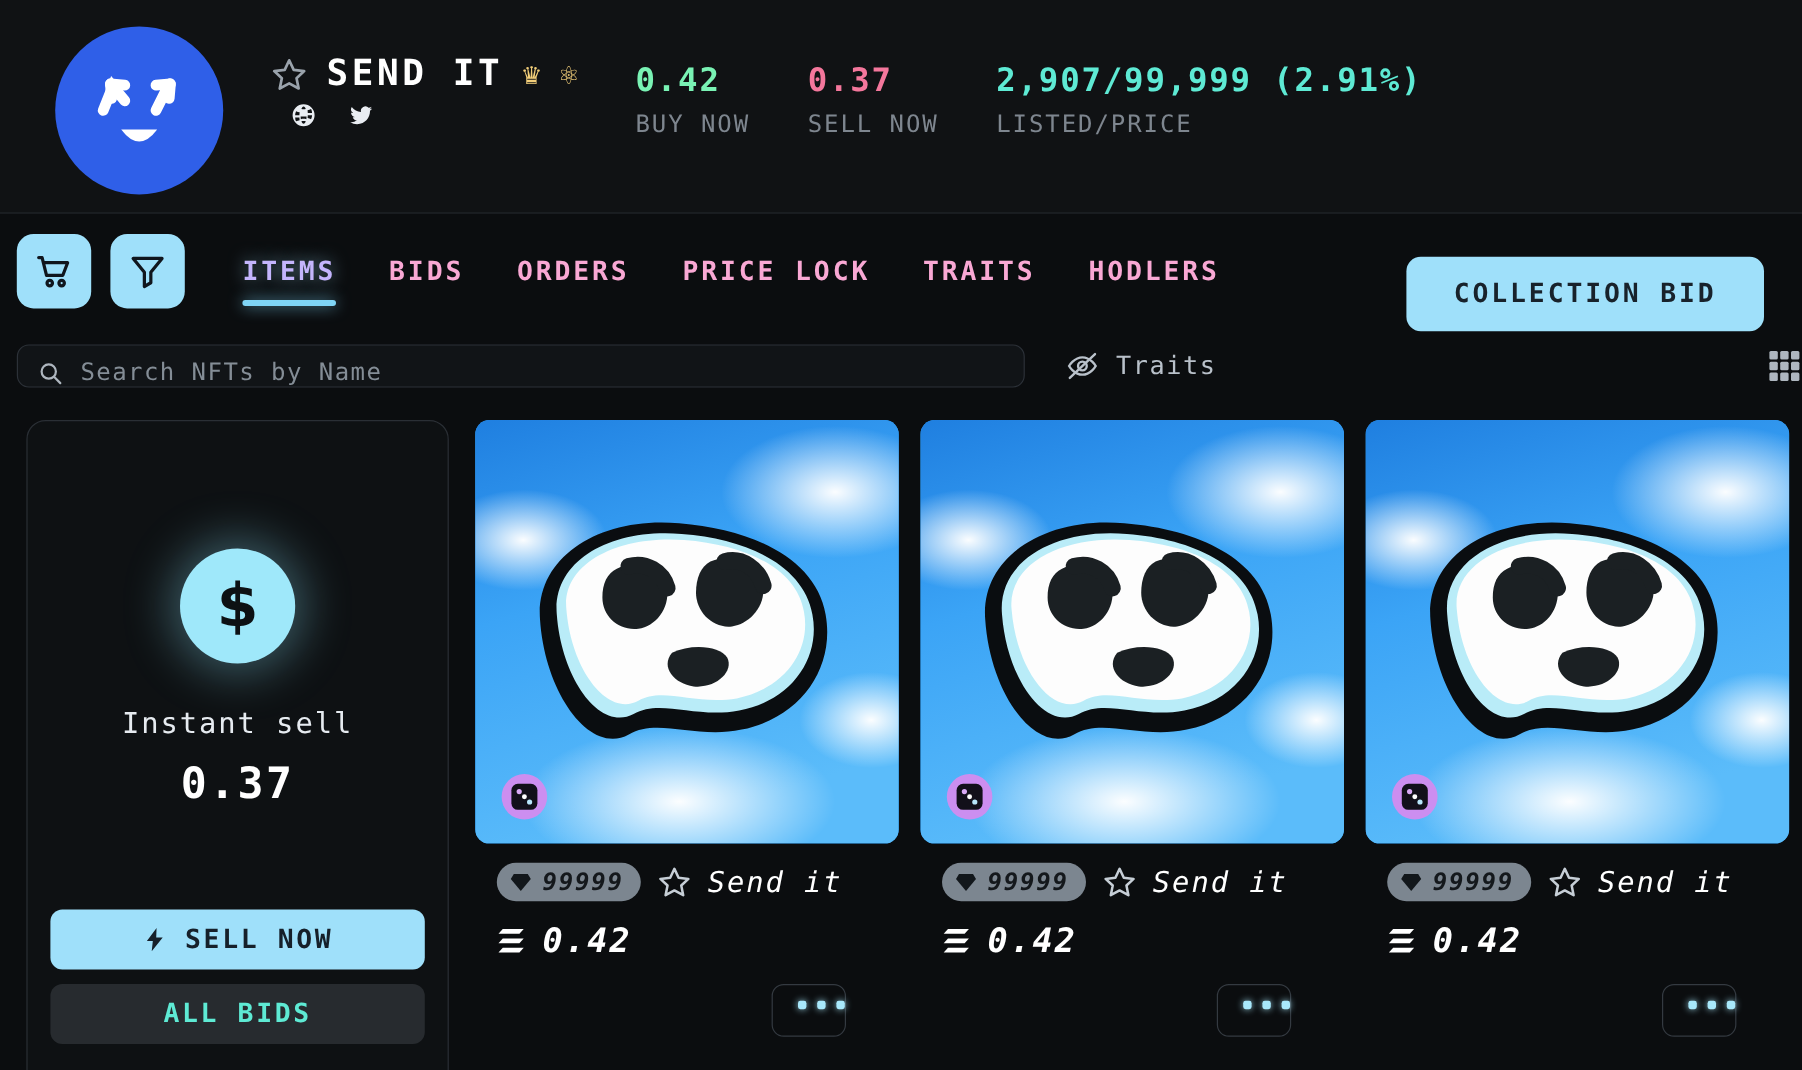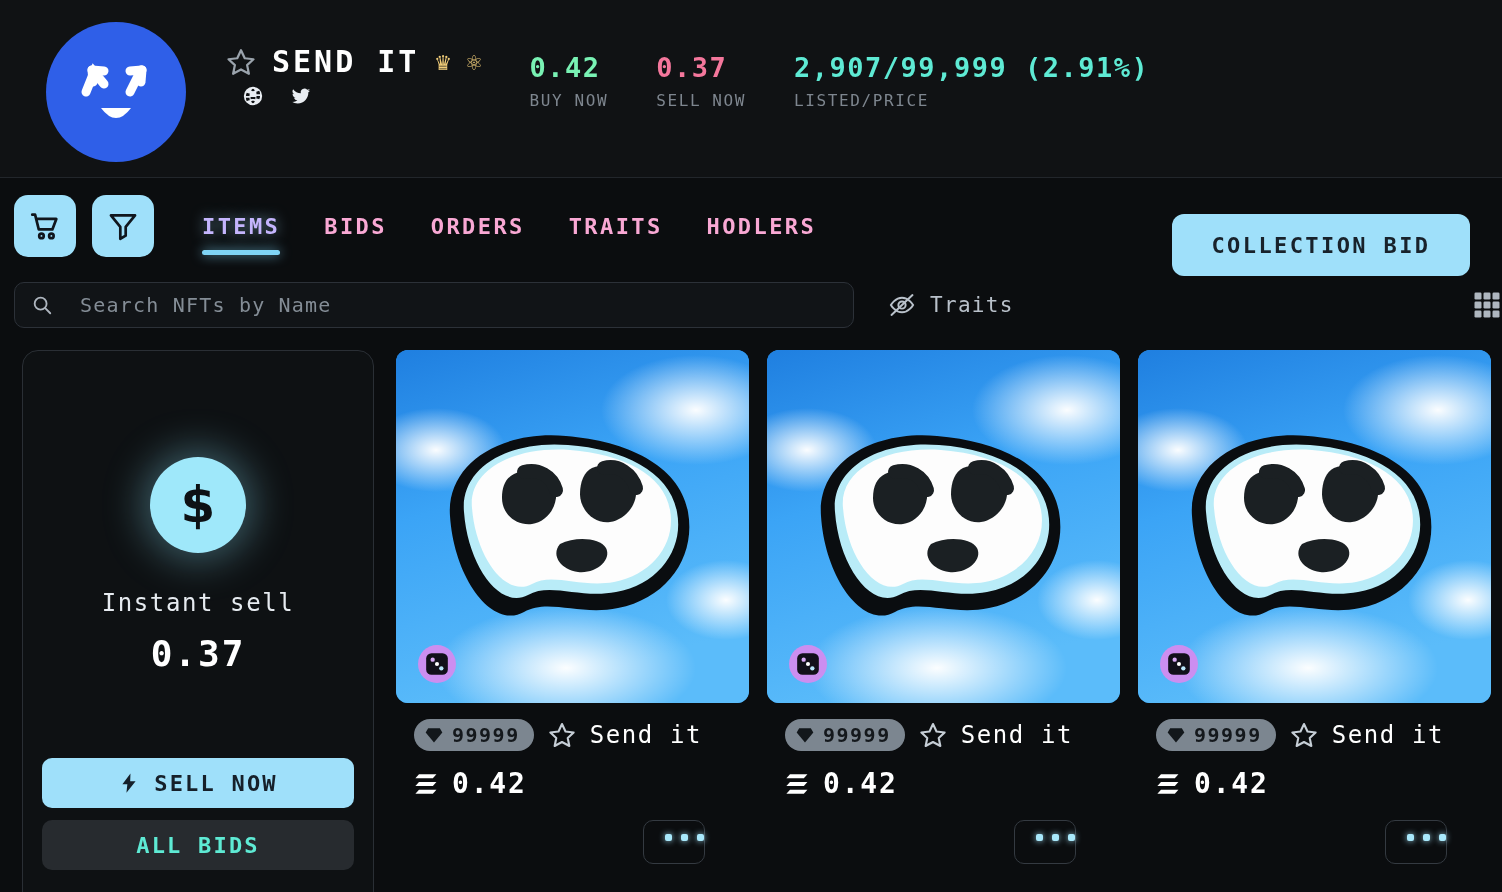--- a/index.html
+++ b/index.html
@@ -58,21 +58,21 @@
     align-items: flex-start;
     gap: 0;
     padding-top: 30px;
     margin-left: 48px;
   }
   .stat { display: flex; flex-direction: column; gap: 8px; white-space: nowrap; }
   .stat + .stat { margin-left: 48px; }
   .stat-value { font-size: 27px; font-weight: 700; letter-spacing: 1.5px; color: #5eead4; }
   .stat-value.buy  { color: #79f2b4; }
   .stat-value.sell { color: #f4779c; }
-  .stat-label { font-size: 16px; letter-spacing: 1.6px; color: #7e868f; }
+  .stat-label { font-size: 20px; letter-spacing: 1.6px; color: #7e868f; }
 
   
   .tabs-row {
     height: 96px;
     display: flex;
     align-items: center;
     padding: 0 0 0 14px;
     position: relative;
   }
   .icon-btn {
@@ -118,27 +118,27 @@
   }
 
   
   .search-row {
     height: 62px;
     display: flex; align-items: center;
     padding-left: 14px;
     position: relative;
   }
   .search-box {
-    width: 840px; height: 46px;
+    width: 840px; height: 36px;
     border: 1px solid #2c3138;
     border-radius: 10px;
     background: #111417;
-    display: flex; align-items: center;
+    display: flex; align-items: flex-end;
     padding: 0 16px;
-    gap: 27px;
+    gap: 14px;
   }
   .search-box svg { width: 22px; height: 22px; color: #aeb6bf; flex: 0 0 auto; }
   .search-input {
     flex: 1 1 auto;
     background: transparent; border: none; outline: none;
     color: #e6ebf0;
     font-family: "DejaVu Sans Mono", monospace;
     font-size: 20px; letter-spacing: 1.2px;
   }
   .search-input::placeholder { color: #848d96; }
@@ -213,21 +213,21 @@
   }
   .card-art svg { position: absolute; inset: 0; width: 100%; height: 100%; }
   .market-badge {
     position: absolute; left: 22px; bottom: 20px;
     width: 38px; height: 38px; border-radius: 50%;
     background: #cc8ef0;
     display: flex; align-items: center; justify-content: center;
   }
   .market-badge svg { position: static; width: 26px; height: 26px; }
 
-  .card-meta { padding: 16px 18px 0 18px; }
+  .card-meta { padding: 16px 18px 0 18px; font-style: italic; }
   .meta-top { display: flex; align-items: center; gap: 14px; }
   .rank-pill {
     height: 32px; border-radius: 16px;
     background: #7c8690;
     display: flex; align-items: center; gap: 8px;
     padding: 0 14px 0 10px;
     color: #14181c;
     font-size: 20px; font-weight: 700; letter-spacing: 1.5px;
   }
   .rank-pill svg { width: 20px; height: 20px; }
@@ -319,20 +319,21 @@
   <div class="icon-btn">
     <svg viewBox="0 0 24 24" fill="none" stroke="currentColor" stroke-width="1.9" stroke-linecap="round" stroke-linejoin="round">
       <path d="M3.5 4.5h17l-6.6 8.1v6.2l-3.8 2.2v-8.4z"></path>
     </svg>
   </div>
 
   <div class="tabs">
     <div class="tab active">ITEMS</div>
     <div class="tab">BIDS</div>
     <div class="tab">ORDERS</div>
+    <div class="tab">PRICE LOCK</div>
     <div class="tab">TRAITS</div>
     <div class="tab">HODLERS</div>
   </div>
 </div>
 
 <div class="collection-bid-btn">COLLECTION BID</div>
 
 <div class="search-row">
   <div class="search-box">
     <svg viewBox="0 0 24 24" fill="none" stroke="currentColor" stroke-width="2" stroke-linecap="round">

